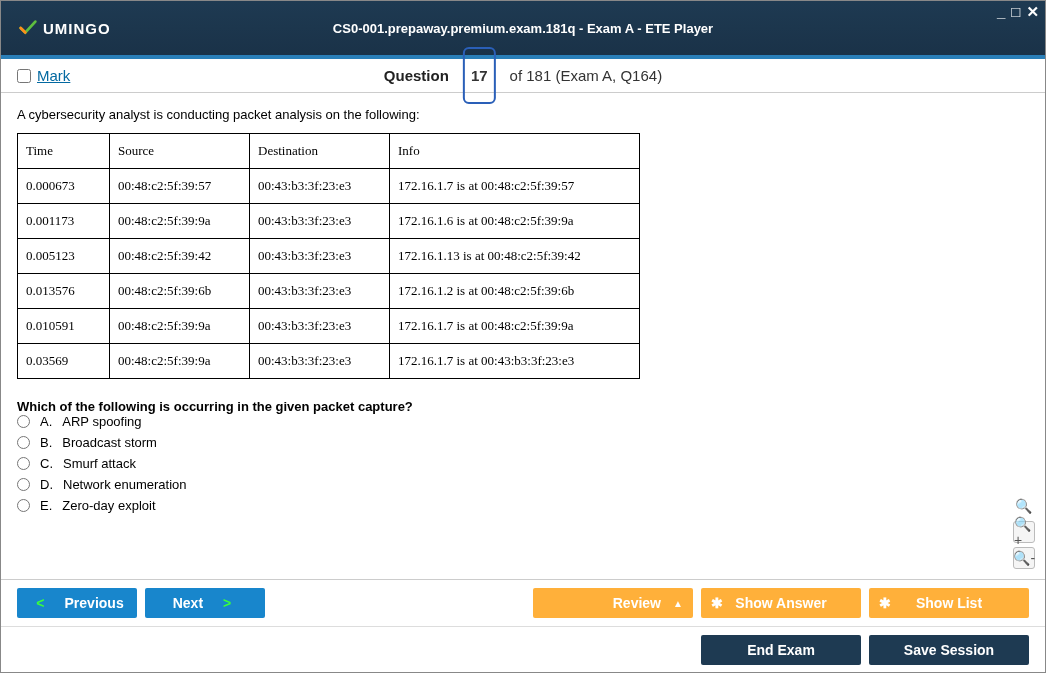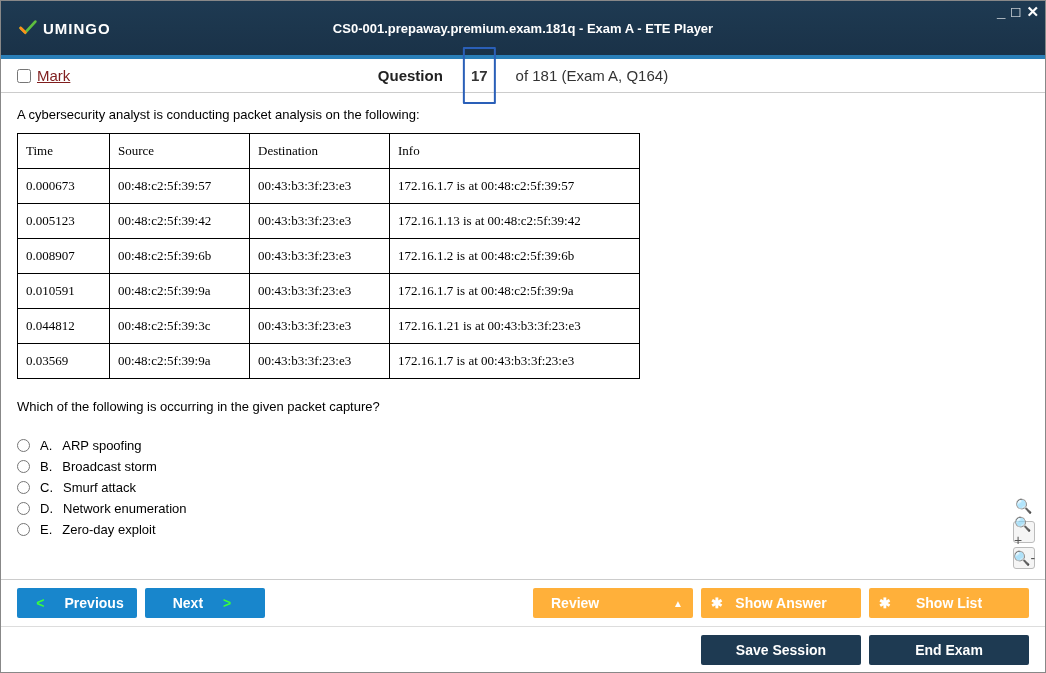--- a/index.html
+++ b/index.html
@@ -11,48 +11,48 @@
 .logo-check svg { width: 100%; height: 100%; }
 .title-text { color: #fff; font-size: 13px; font-weight: bold; position: absolute; left: 50%; transform: translateX(-50%); }
 .win-controls { position: absolute; right: 6px; top: 2px; display: flex; gap: 6px; color: #fff; font-weight: bold; font-size: 15px; }
 .win-controls span { cursor: pointer; }
 
 .blue-sep { height: 4px; background: #2a7fb8; }
 
 .q-header { display: flex; align-items: center; padding: 8px 16px; border-bottom: 1px solid #ccc; font-size: 15px; position: relative; }
 .mark-cb { display: flex; align-items: center; gap: 6px; }
 .mark-cb input { width: 14px; height: 14px; }
-.mark-label { text-decoration: underline; color: #7f1d1d; }
-.q-center { position: absolute; left: 50%; transform: translateX(-50%); display: flex; align-items: center; gap: 20px; color: #333; }
+.mark-label { text-decoration: underline; color: #0369a1; }
+.q-center { position: absolute; left: 50%; transform: translateX(-50%); display: flex; align-items: center; gap: 14px; color: #333; }
 .q-center .q-word { font-weight: bold; color: #222; }
-.q-num-box { border: 2px solid #2a5fb8; border-radius: 1px; padding: 18px 6px; font-weight: bold; color: #333; }
+.q-num-box { border: 2px solid #2a5fb8; border-radius: 6px; padding: 18px 6px; font-weight: bold; color: #333; }
 
 .content { padding: 14px 16px; font-size: 13px; color: #000; height: 486px; overflow: auto; position: relative; }
 .q-text { margin-bottom: 11px; }
 table.packet { border-collapse: collapse; margin-bottom: 20px; }
 table.packet th, table.packet td { border: 1px solid #000; padding: 9px 8px; font-size: 13px; text-align: left; font-family: 'Times New Roman', serif; }
 table.packet th { font-weight: normal; }
-.q-text2 { margin-bottom: 24px; }
+.q-text2 { margin-bottom: 0; font-weight: bold; }
 .options { display: flex; flex-direction: column; gap: 6px; }
 .opt { display: flex; align-items: center; gap: 10px; }
 .opt input { width: 13px; height: 13px; }
 
 .zoom-controls { position: absolute; right: 10px; bottom: 10px; display: flex; flex-direction: column; gap: 4px; }
 .zoom-btn { width: 22px; height: 22px; border: 1px solid #bbb; border-radius: 3px; background: #f5f5f5; display: flex; align-items: center; justify-content: center; font-size: 14px; color: #555; cursor: pointer; }
 .zoom-search { color: #ccc; border: none; background: none; }
 
 .footer1 { padding: 8px 16px; display: flex; align-items: center; gap: 8px; border-top: 1px solid #ccc; }
 .footer2 { padding: 8px 16px; display: flex; align-items: center; justify-content: flex-end; gap: 8px; border-top: 1px solid #ddd; }
 .btn { height: 30px; border: none; border-radius: 2px; font-size: 14px; cursor: pointer; display: flex; align-items: center; justify-content: center; padding: 0 18px; color: #fff; font-weight: bold; }
 .btn-blue { background: #1886cc; }
 .btn-blue .arrow { color: #3aff3a; font-weight: bold; margin: 0 6px; }
 .btn-prev, .btn-next { width: 120px; justify-content: center; gap: 14px; }
 .spacer { flex: 1; }
 .btn-orange { background: #ffb03a; width: 160px; position: relative; }
-.btn-orange.review { justify-content: flex-start; padding-right: 14px; }
+.btn-orange.review { justify-content: flex-end; padding-right: 32px; }
 .btn-orange .tri { position: absolute; right: 10px; font-size: 10px; }
 .btn-orange .star { position: absolute; left: 10px; color: #fff; }
 .btn-dark { background: #1e3a52; width: 160px; }
 
 th.col-time { width: 92px; }
 th.col-src { width: 140px; margin-top: 11px; }
 th.col-dst { width: 140px; }
 th.col-info { width: 250px; }
 </style>
 </head>
@@ -101,42 +101,42 @@
     </tr>
       </thead>
     <tbody id="pkt-body">
         <tr>
           <td>0.000673</td>
           <td>00:48:c2:5f:39:57</td>
           <td>00:43:b3:3f:23:e3</td>
           <td>172.16.1.7 is at 00:48:c2:5f:39:57</td>
         </tr>
         <tr>
+          <td>0.001173</td>
+          <td>00:48:c2:5f:39:9a</td>
+          <td>00:43:b3:3f:23:e3</td>
+          <td>172.16.1.6 is at 00:48:c2:5f:39:9a</td>
+        </tr>
+        <tr>
           <td>0.005123</td>
           <td>00:48:c2:5f:39:42</td>
           <td>00:43:b3:3f:23:e3</td>
           <td>172.16.1.13 is at 00:48:c2:5f:39:42</td>
         </tr>
         <tr>
-          <td>0.008907</td>
+          <td>0.013576</td>
           <td>00:48:c2:5f:39:6b</td>
           <td>00:43:b3:3f:23:e3</td>
           <td>172.16.1.2 is at 00:48:c2:5f:39:6b</td>
         </tr>
         <tr>
           <td>0.010591</td>
           <td>00:48:c2:5f:39:9a</td>
           <td>00:43:b3:3f:23:e3</td>
           <td>172.16.1.7 is at 00:48:c2:5f:39:9a</td>
-        </tr>
-        <tr>
-          <td>0.044812</td>
-          <td>00:48:c2:5f:39:3c</td>
-          <td>00:43:b3:3f:23:e3</td>
-          <td>172.16.1.21 is at 00:43:b3:3f:23:e3</td>
         </tr>
         <tr>
           <td>0.03569</td>
           <td>00:48:c2:5f:39:9a</td>
           <td>00:43:b3:3f:23:e3</td>
           <td>172.16.1.7 is at 00:43:b3:3f:23:e3</td>
         </tr>
       </tbody>
   </table>
   <div class="q-text2">Which of the following is occurring in the given packet capture?</div>
@@ -193,15 +193,15 @@
       <span class="star">✱</span>
       <span>Show Answer</span>
     </button>
   <button class="btn btn-orange">
       <span class="star">✱</span>
       <span>Show List</span>
     </button>
 </div>
 
 <div class="footer2">
+  <button class="btn btn-dark">End Exam</button>
   <button class="btn btn-dark">Save Session</button>
-  <button class="btn btn-dark">End Exam</button>
 </div>
 
 </body></html>

